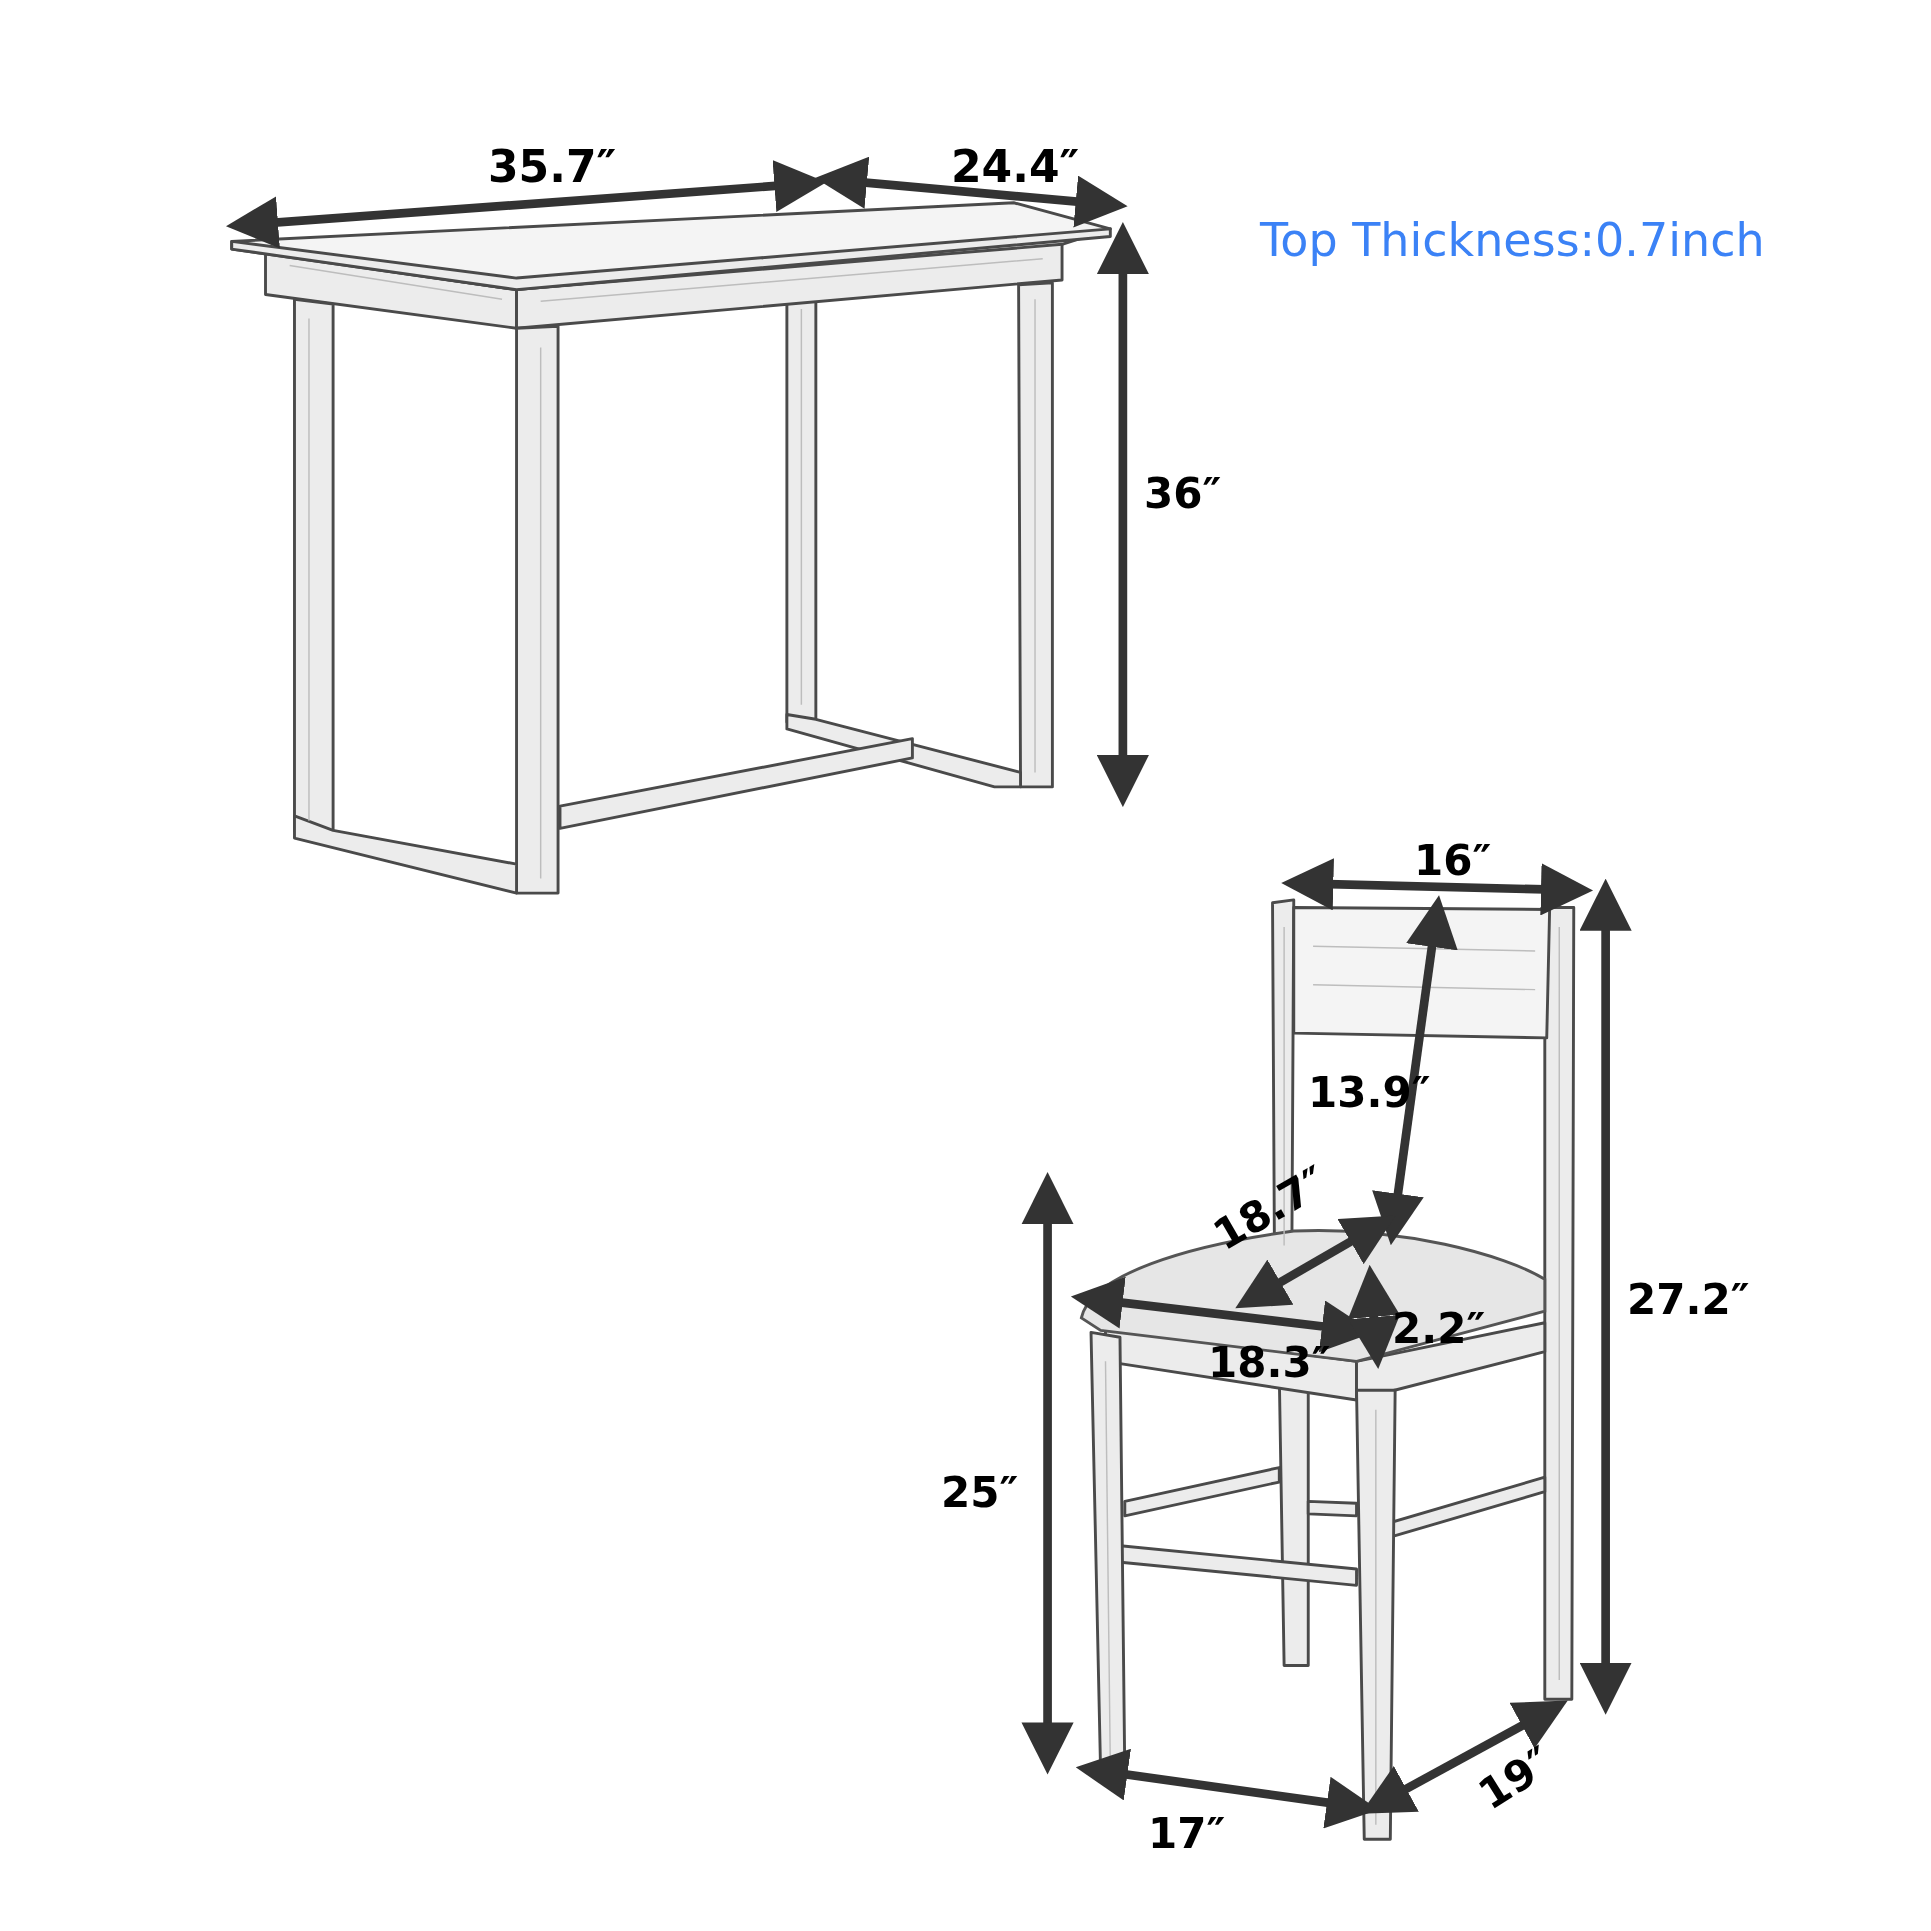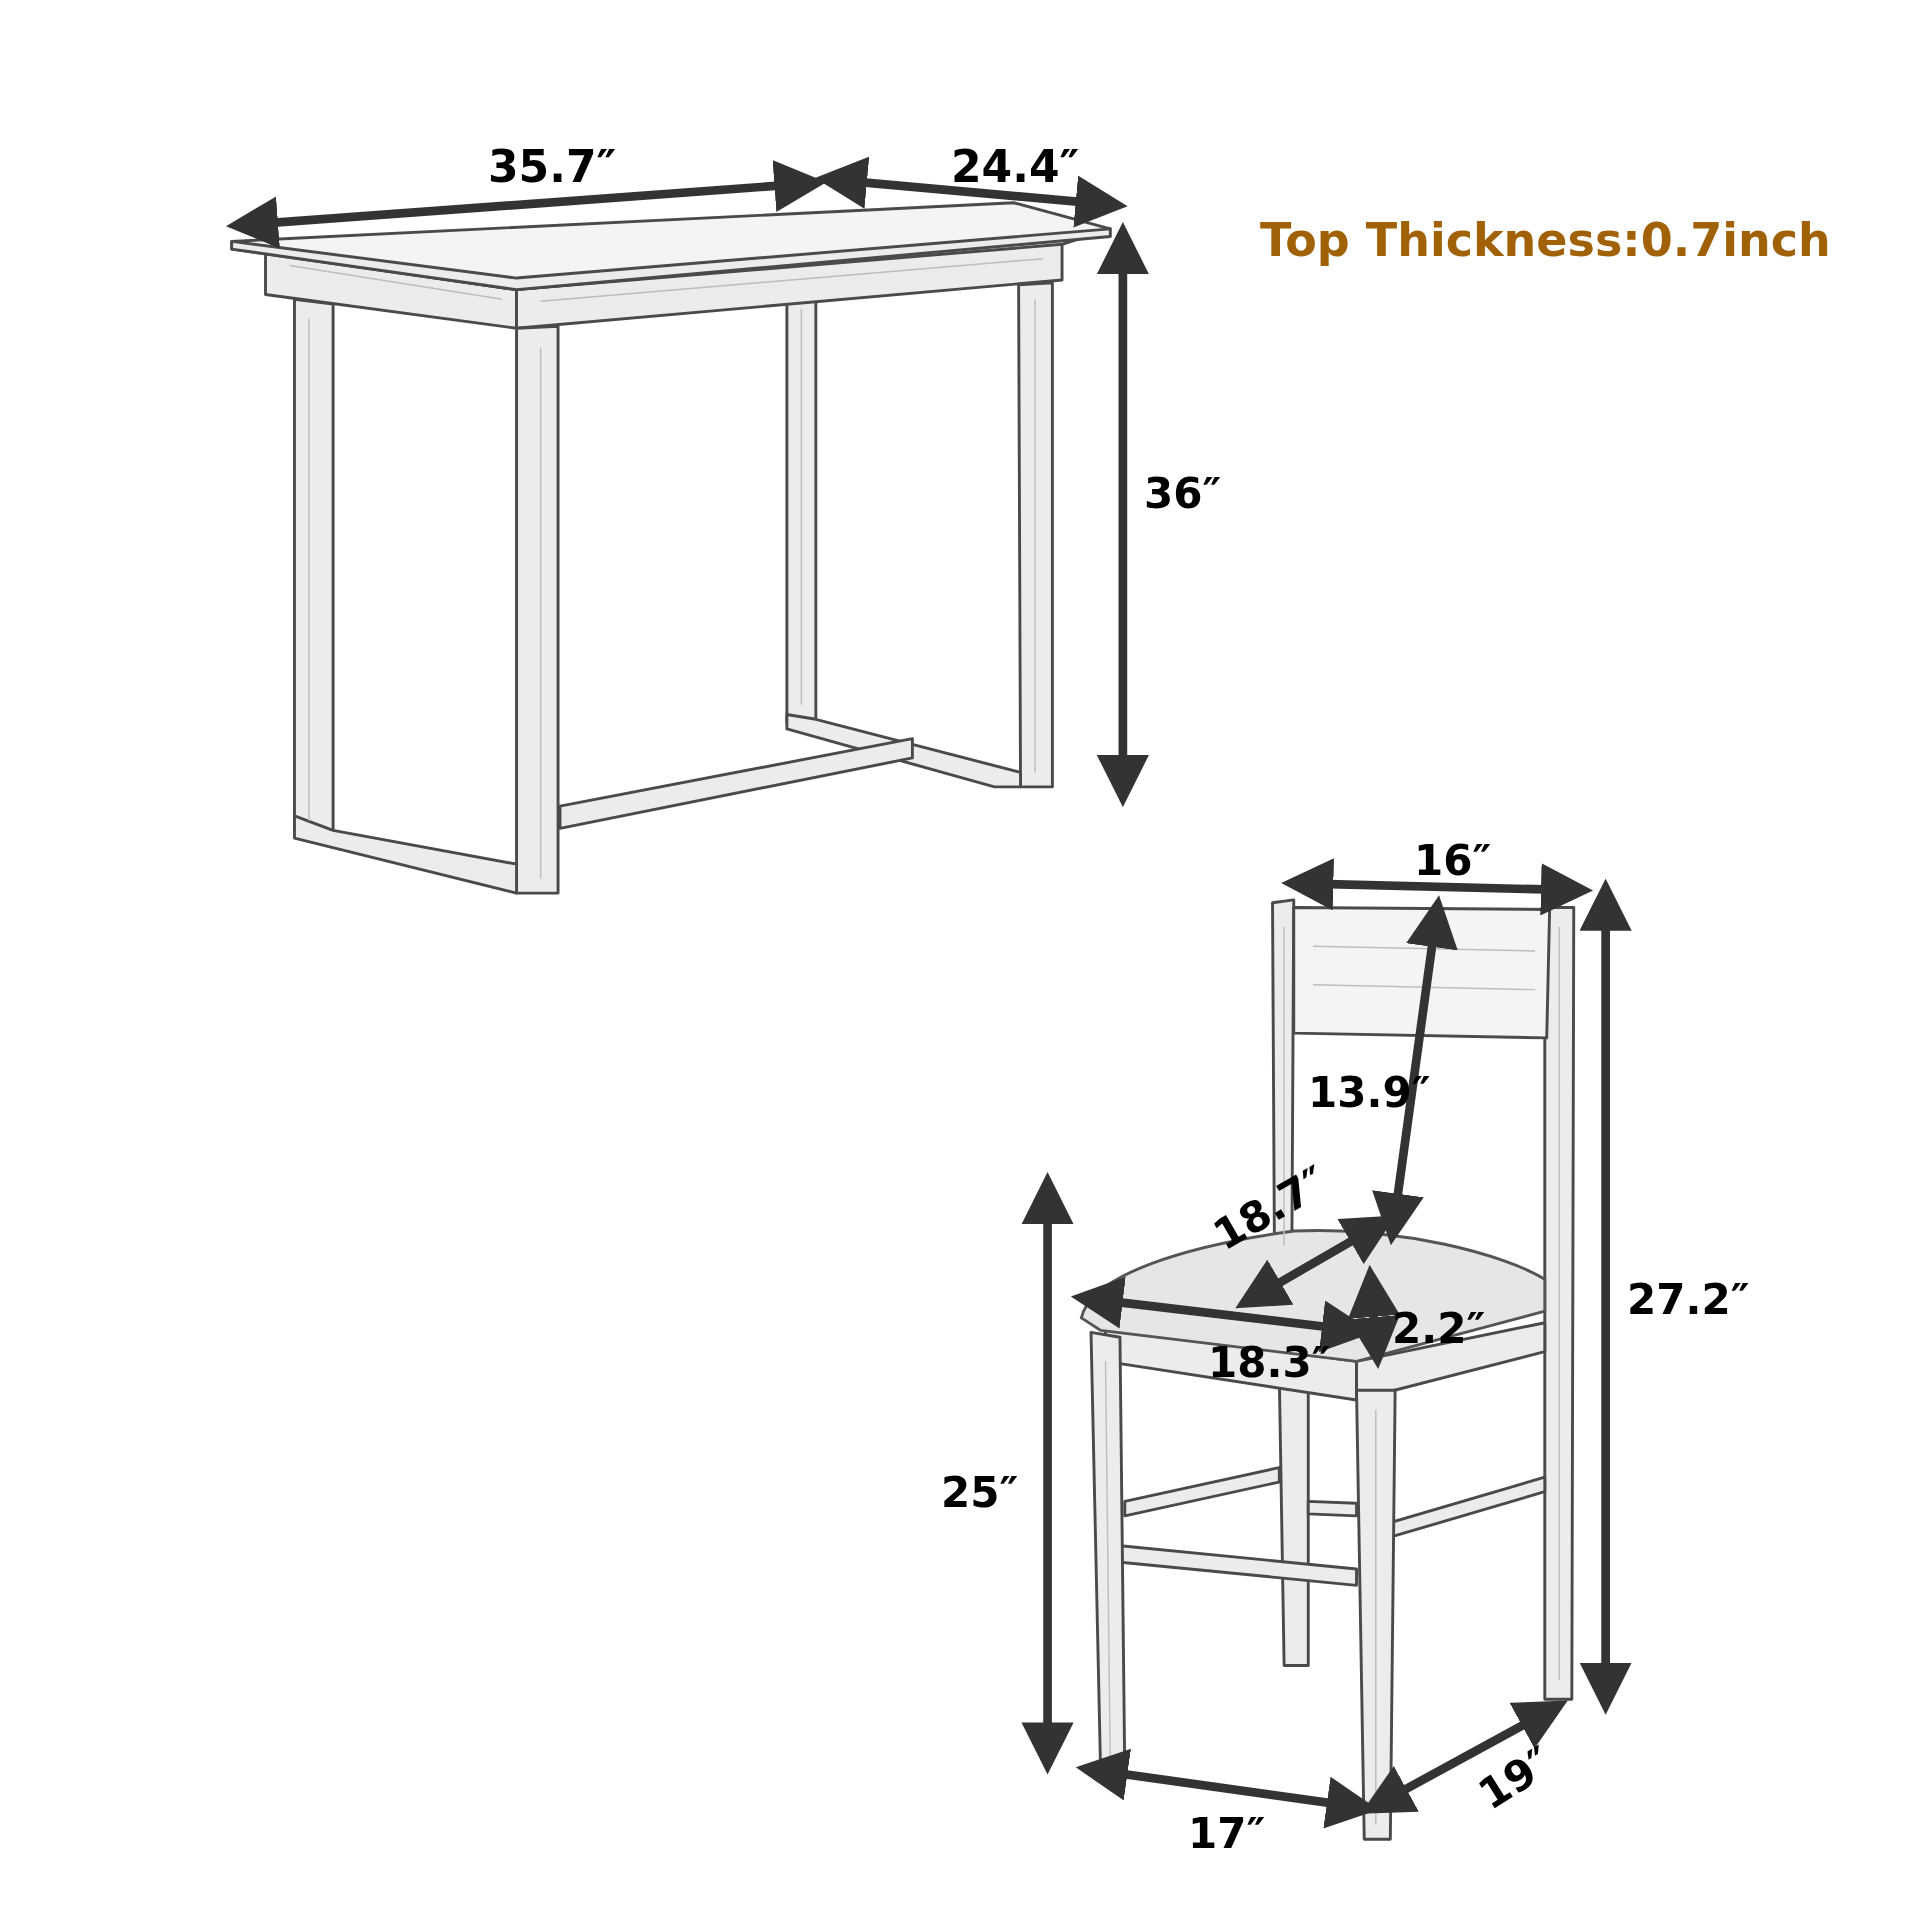--- a/index.html
+++ b/index.html
@@ -1,19 +1,19 @@
 <!DOCTYPE html>
 <html><head>
   <meta charset="utf-8">
   <style>
     html, body { margin: 0; padding: 0; background: #ffffff; }
     body { width: 1931px; height: 1931px; position: relative; overflow: hidden; font-family: "DejaVu Sans", sans-serif; }
     #diagram { position: absolute; left: 0; top: 0; width: 1931px; height: 1931px; }
     .label { position: absolute; font-family: "DejaVu Sans", sans-serif; font-weight: bold; color: #000; font-size: 42px; white-space: nowrap; line-height: 1; }
-    .note { position: absolute; font-family: "DejaVu Sans", sans-serif; font-weight: bold; color: #a16207; font-size: 46px; white-space: nowrap; line-height: 1; }
+    .note { position: absolute; font-family: "DejaVu Sans", sans-serif; font-weight: normal; color: #3b82f6; font-size: 46px; white-space: nowrap; line-height: 1; }
     .wood { fill: #ececec; stroke: #4a4a4a; stroke-width: 3; stroke-linejoin: round; }
     .wood-light { fill: #f4f4f4; stroke: #4a4a4a; stroke-width: 3; stroke-linejoin: round; }
     .seat { fill: #e6e6e6; stroke: #555; stroke-width: 3; }
     .grain { stroke: #bdbdbd; stroke-width: 1.5; fill: none; }
     .dim { stroke: #333333; stroke-width: 9; fill: none; }
     .head { fill: #333333; }
   </style>
 </head>
 <body>
 
@@ -98,15 +98,15 @@
 <div class="note" style="left:1260px; top:217px;">Top Thickness:0.7inch</div>
 <div class="label" style="left:1144px; top:473px;">36″</div>
 
 <div class="label" style="left:1414px; top:840px;">16″</div>
 <div class="label" style="left:1308px; top:1072px;">13.9″</div>
 <div class="label" style="left:1207px; top:1221px; transform:rotate(-30deg); transform-origin:left top;">18.7″</div>
 <div class="label" style="left:1392px; top:1308px;">2.2″</div>
 <div class="label" style="left:1208px; top:1342px;">18.3″</div>
 <div class="label" style="left:941px; top:1472px;">25″</div>
 <div class="label" style="left:1627px; top:1279px;">27.2″</div>
-<div class="label" style="left:1188px; top:1813px;text-align:right;">17″</div>
+<div class="label" style="left:1148px; top:1813px;text-align:right;">17″</div>
 <div class="label" style="left:1472px; top:1781px; transform:rotate(-32deg); transform-origin:left top;">19″</div>
 
 
 </body></html>

